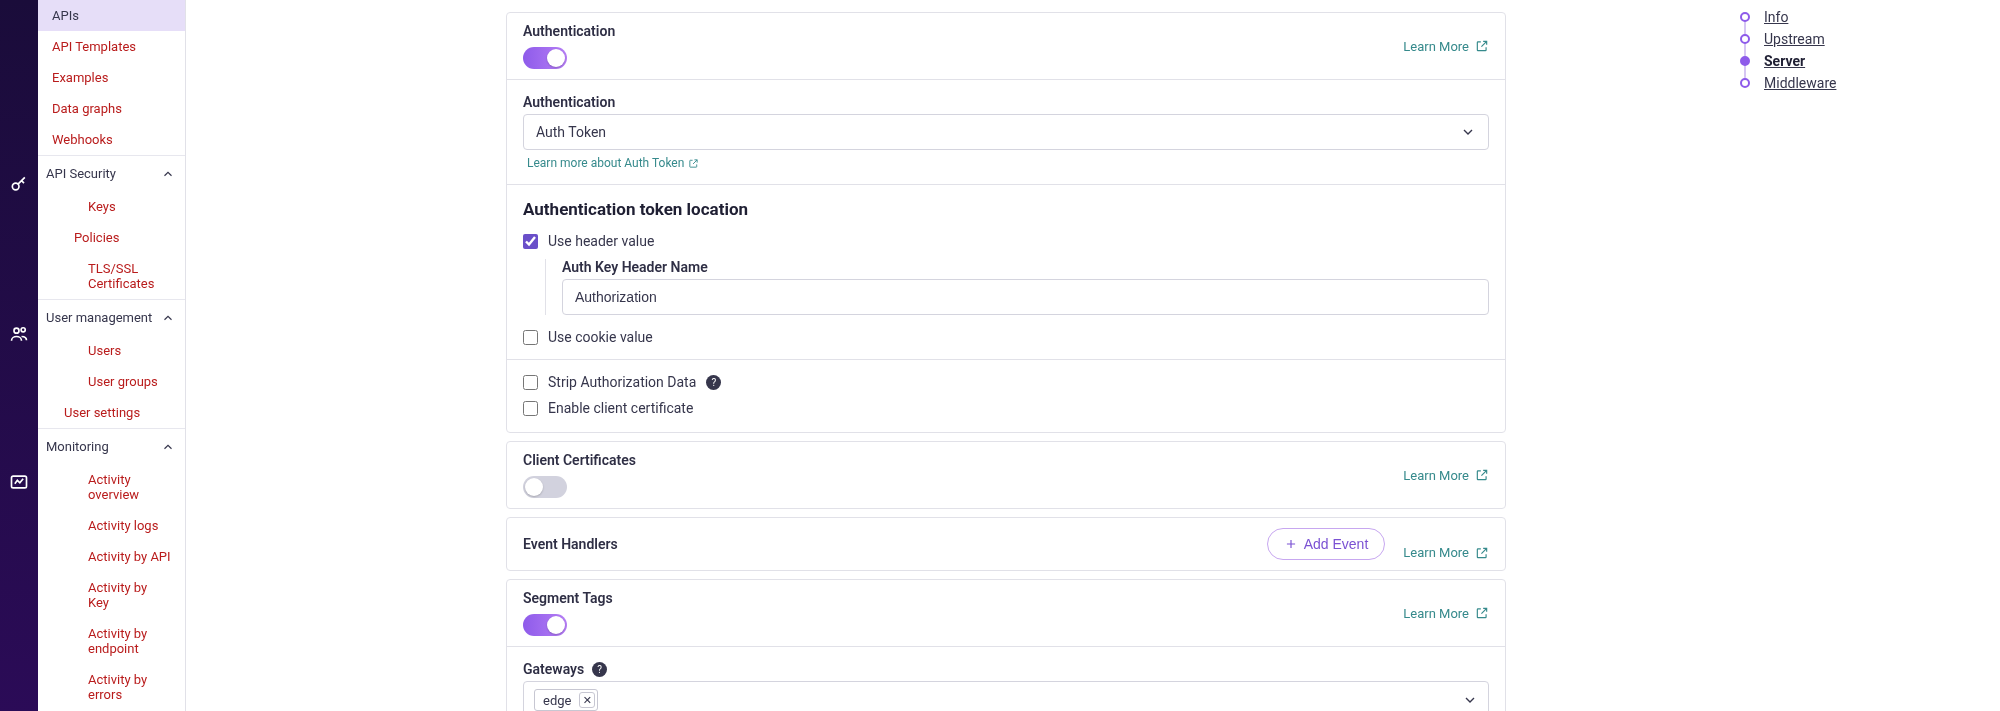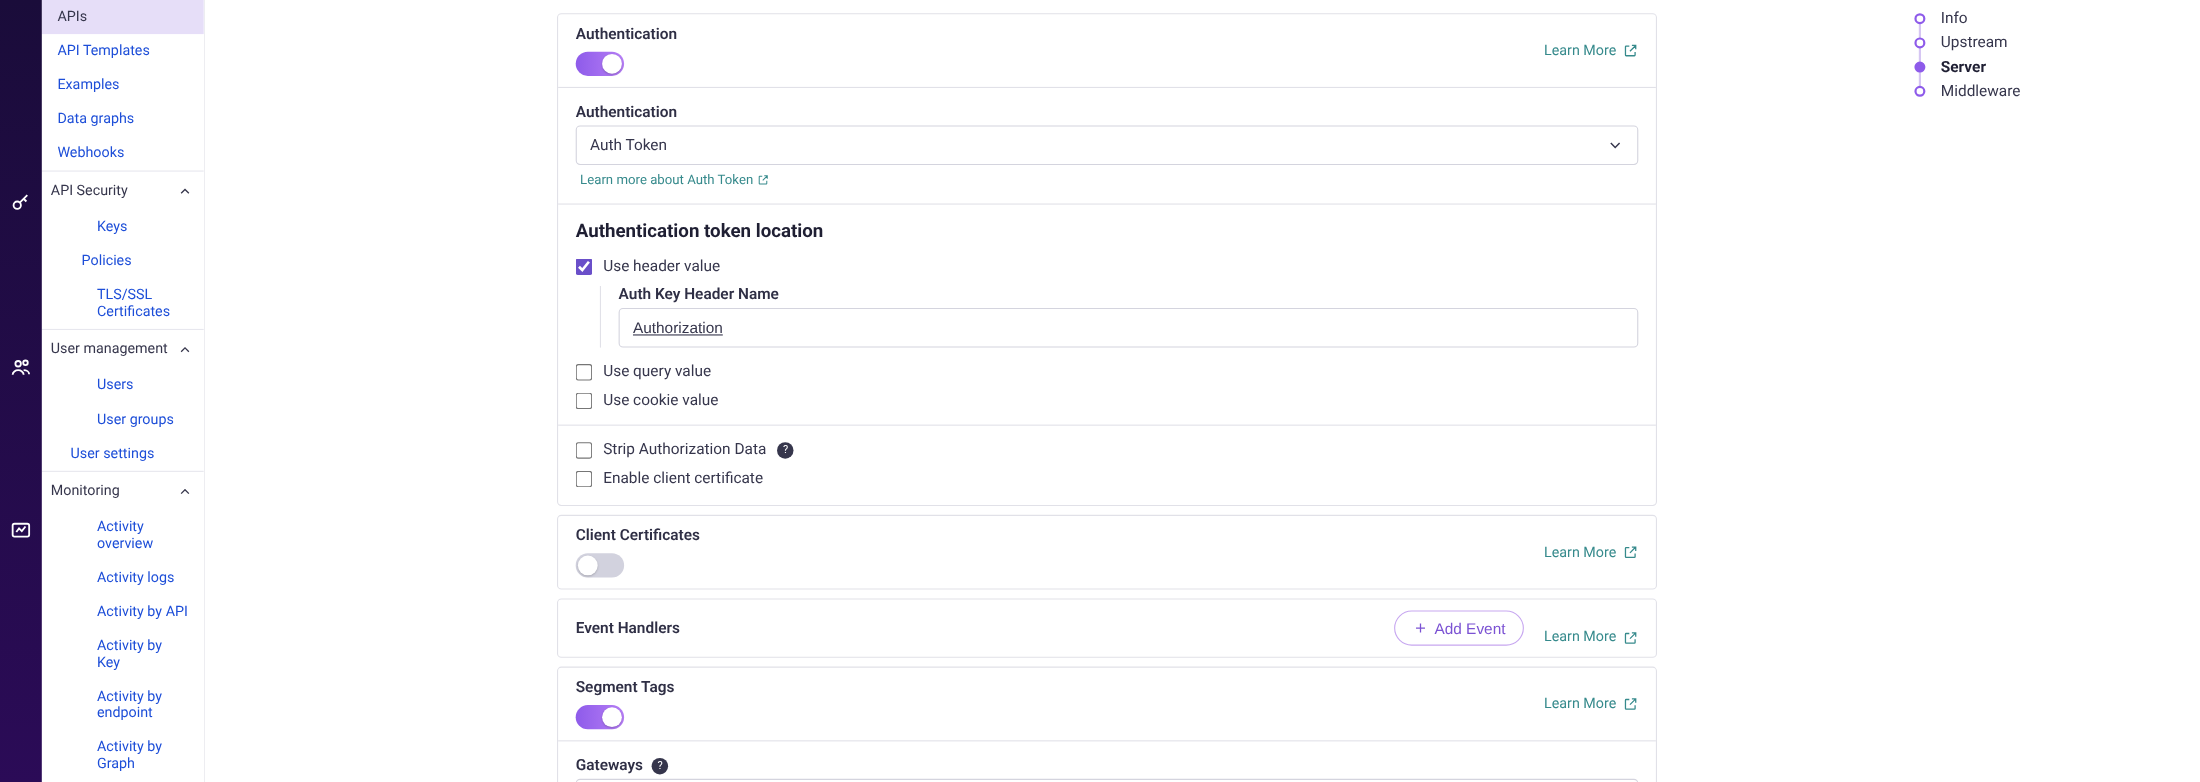--- a/index.html
+++ b/index.html
@@ -32,21 +32,21 @@
     border-right: 1px solid #E1E1E8;
     flex-shrink: 0;
     overflow-y: auto;
     padding-bottom: 8px;
   }
   .sidebar::-webkit-scrollbar { width: 0; }
   .side-link {
     display:block;
     padding: 8px 14px;
     font-size: 13px;
-    color: #1d4ed8;
+    color: #b91c1c;
     cursor: pointer;
   }
   .side-link.active {
     background: #E6DEF8;
     color: #36364C;
   }
   .side-section {
     display:flex;
     align-items:center;
     justify-content:space-between;
@@ -111,21 +111,21 @@
     display:flex; align-items:center; justify-content:space-between;
     border:1px solid #D4D4DE; border-radius:4px; padding:9px 12px; cursor:pointer;
     font-size:14px; color:#36364C;
   }
   .help-link { color:#368a8c; font-size:12px; display:inline-flex; align-items:center; gap:4px; margin-top:6px; margin-left:4px;}
   .section-title { font-size:17px; font-weight:700; color:#1f1f33; margin-bottom:14px; }
   .chk { display:flex; align-items:center; gap:10px; margin-bottom:10px; cursor:pointer; }
   .chk input { width:15px; height:15px; accent-color:#6a4fc9; }
   .nested-field { margin-left: 22px; margin-top:6px; margin-bottom:14px; border-left: 1px solid #E1E1E8; padding-left: 16px;}
   .text-input {
-    width:100%; border:1px solid #D4D4DE; border-radius:4px; padding:9px 12px; font-size:14px; color:#36364C;text-decoration:underline;
+    width:100%; border:1px solid #D4D4DE; border-radius:4px; padding:9px 12px; font-size:14px; color:#36364C;
   }
   .tag-box {
     display:flex; align-items:center; justify-content:space-between;
     border:1px solid #D4D4DE; border-radius:4px; padding:6px 10px; min-height:38px;
   }
   .tag {
     display:inline-flex; align-items:center; gap:4px; border:1px solid #c7c7d2; border-radius:3px;
     padding:2px 2px 2px 8px; font-size:13px; color:#36364C;
   }
   .tag .x { border:1px solid #c7c7d2; border-radius:3px; width:16px; height:16px; display:flex; align-items:center; justify-content:center; font-size:11px; margin-left:4px;}
@@ -140,21 +140,21 @@
     width: 260px;
     padding: 6px 0 0 20px;
     flex-shrink:0;
   }
   .rn-item {
     display:flex; align-items:center; gap:14px; font-size:14px; color:#36364C; padding:3px 0; cursor:pointer; position:relative;
   }
   .rn-item .dot { width:10px; height:10px; border-radius:50%; border:2px solid #8e5bea; background:#fff; z-index:2;}
   .rn-item.active .dot { background:#8e5bea; }
   .rn-item.active { font-weight:700; color:#1f1f33; }
-  .right-nav-wrap { position:relative; }
+  .right-nav-wrap { position:relative;text-decoration:underline; }
   .right-nav-wrap::before {
     content:""; position:absolute; left:4px; top:8px; bottom:8px; width:2px; background:#d6c6f3;
   }
   hr.sep { border:none; border-top:1px solid #E1E1E8; margin: 14px -16px; }
 </style>
 </head>
 <body>
 
 <div class="icon-rail">
   <div class="rail-item" style="height:140px"></div>
@@ -213,21 +213,20 @@
     <span style="margin-left:-6px;">Monitoring</span>
     <span class="chev"><svg viewBox="0 0 24 24" width="14" height="14" fill="none" stroke="#36364C" stroke-width="2">
           <path d="M6 15l6-6 6 6"></path>
         </svg></span>
   </div>
   <a class="side-link" style="padding-left:50px">Activity overview</a>
   <a class="side-link" style="padding-left:50px">Activity logs</a>
   <a class="side-link" style="padding-left:50px">Activity by API</a>
   <a class="side-link" style="padding-left:50px">Activity by Key</a>
   <a class="side-link" style="padding-left:50px">Activity by endpoint</a>
-  <a class="side-link" style="padding-left:50px">Activity by Graph</a>
   <a class="side-link" style="padding-left:50px">Activity by errors</a>
 
 </div>
 
 <div class="main">
   <div class="content-col">
 
     <div class="card">
       <div class="card-head">
         <div style="display:flex; flex-direction:column; gap:8px;">
@@ -267,24 +266,20 @@
         <label class="chk">
           <input type="checkbox" checked="" style="">
           <span>Use header value</span>
         </label>
         <div class="nested-field">
           <div class="label-row">
               <span class="field-label">Auth Key Header Name</span>
             </div>
           <input class="text-input" value="Authorization" style="">
         </div>
-        <label class="chk">
-          <input type="checkbox" style="">
-          <span>Use query value</span>
-        </label>
         <label class="chk">
           <input type="checkbox" style="">
           <span>Use cookie value</span>
         </label>
         <hr class="sep">
         <label class="chk">
           <input type="checkbox" style="">
           <span>Strip Authorization Data</span>
           <span class="info-badge">?</span>
         </label>

